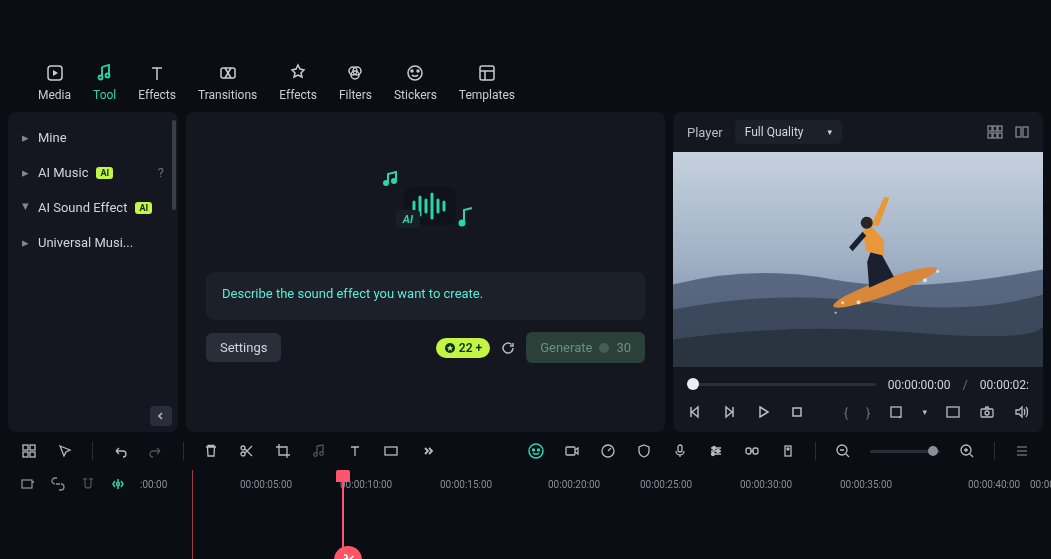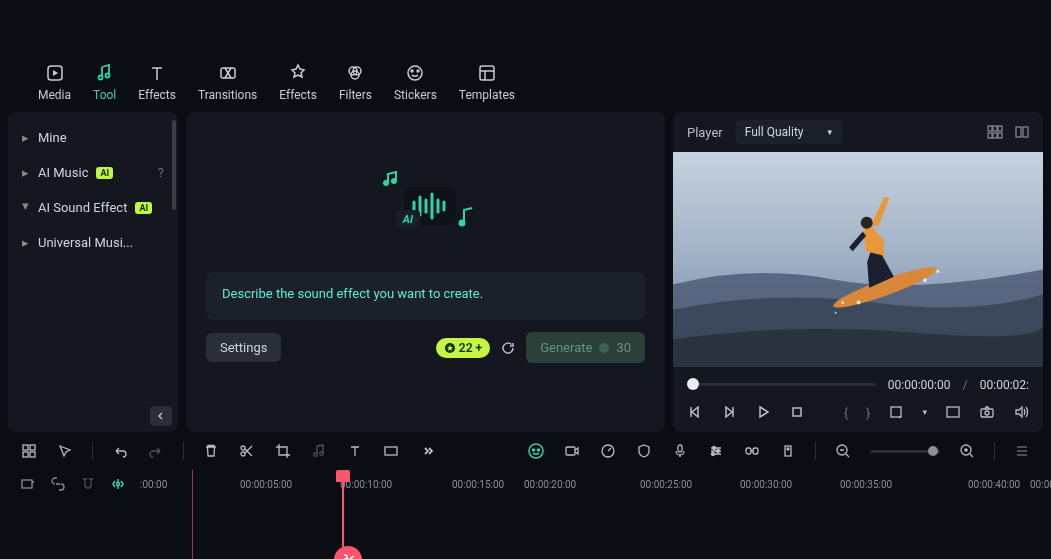--- a/index.html
+++ b/index.html
@@ -518,22 +518,22 @@
   <span class="tl-icon-btn active">
       <svg width="16" height="16" viewBox="0 0 16 16" fill="none" stroke="currentColor" stroke-width="1.5">
         <path d="M8 3v3M8 10v3M5 5l-2 3 2 3M11 5l2 3-2 3"></path>
         <circle cx="8" cy="8" r="1.5"></circle>
       </svg>
     </span>
   <div class="ruler">
     <span class="ruler-mark" style="left:0px">:00:00</span>
     <span class="ruler-mark" style="left:100px">00:00:05:00</span>
     <span class="ruler-mark" style="left:200px">00:00:10:00</span>
-    <span class="ruler-mark" style="left:312px">00:00:15:00</span>
-    <span class="ruler-mark" style="left:384px">00:00:20:00</span>
+    <span class="ruler-mark" style="left:300px">00:00:15:00</span>
+    <span class="ruler-mark" style="left:408px">00:00:20:00</span>
     <span class="ruler-mark" style="left:500px">00:00:25:00</span>
     <span class="ruler-mark" style="left:600px">00:00:30:00</span>
     <span class="ruler-mark" style="left:700px">00:00:35:00</span>
     <span class="ruler-mark" style="left:828px">00:00:40:00</span>
     <span class="ruler-mark" style="left:890px">00:00:45</span>
   </div>
 </div>
 
 <div class="timeline-body">
   <div class="guide-line"></div>

